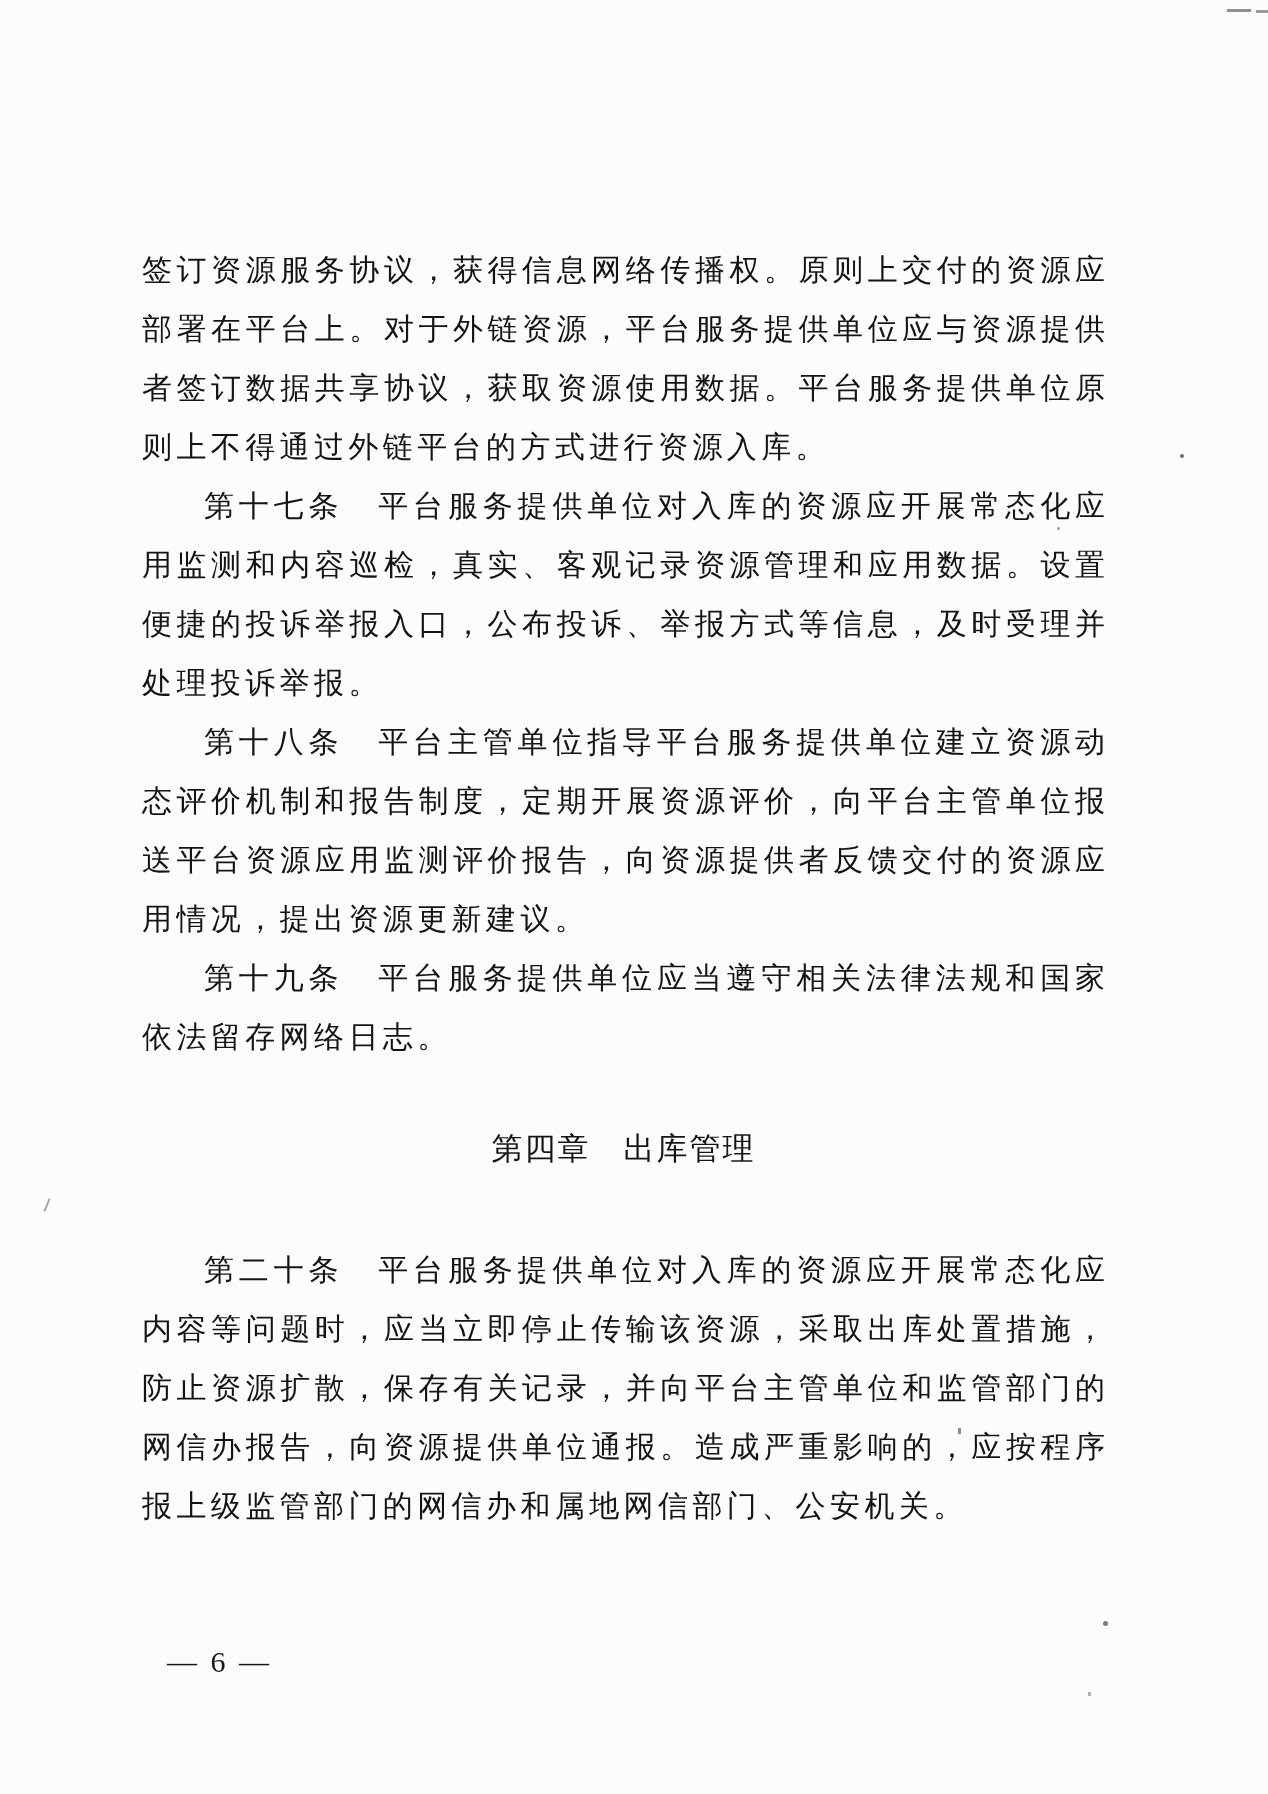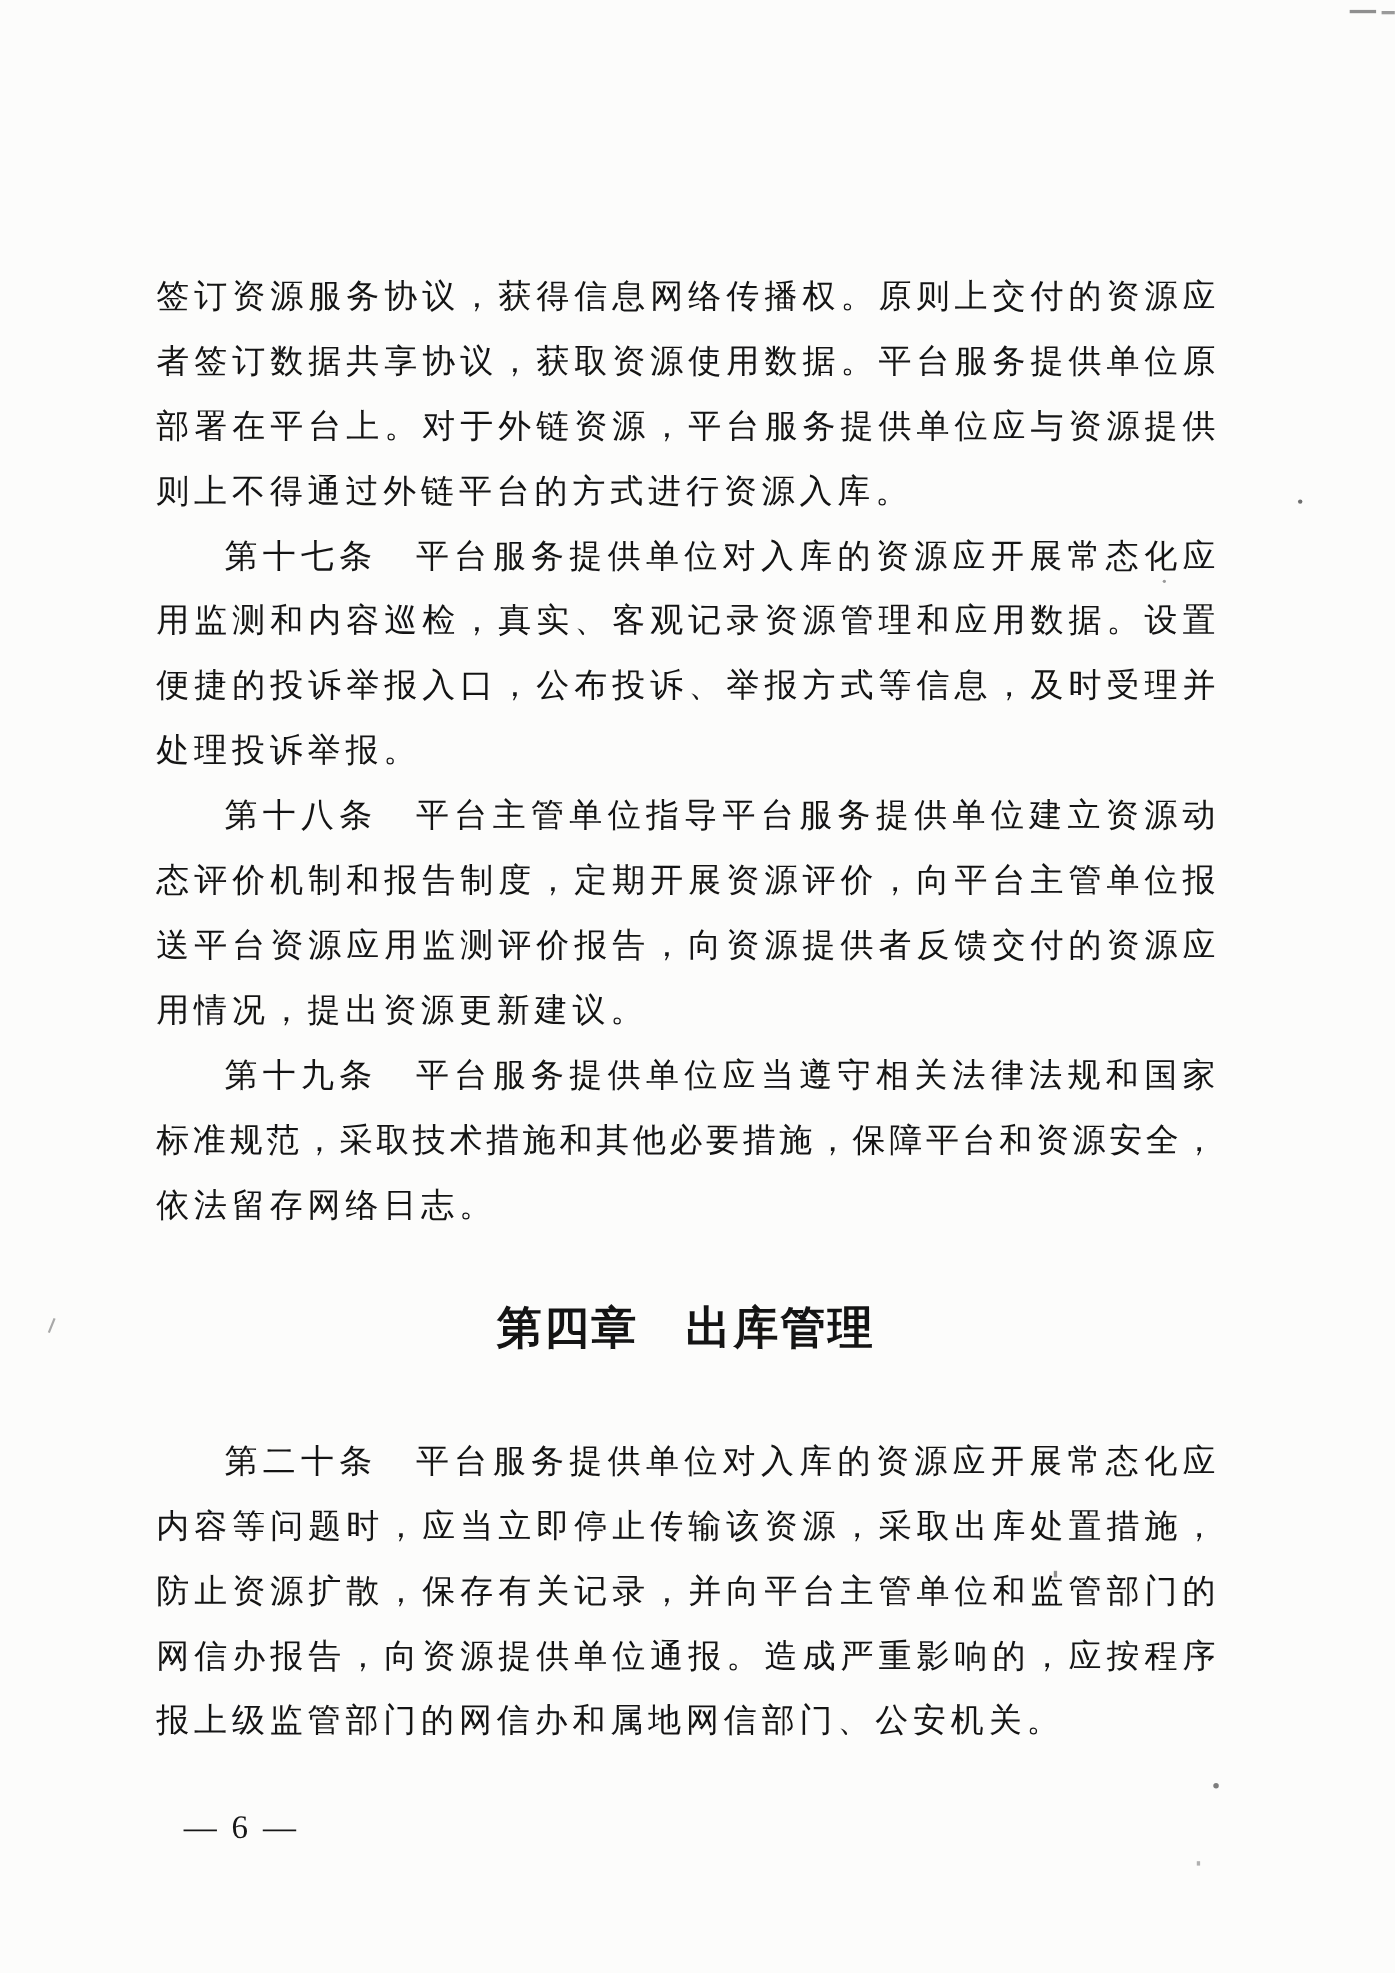--- a/index.html
+++ b/index.html
@@ -36,22 +36,22 @@
     text-align: center;
     text-align-last: left;
     -moz-text-align-last: left;
     letter-spacing: 4.4px;
   }
   .line.indent {
     text-indent: 62px;
   }
   .chapter-heading {
     font-family: "Liberation Sans", "DejaVu Sans", sans-serif;
-    font-weight: 700;
-    font-size: 41px;
+    font-weight: 400;
+    font-size: 31px;
     line-height: 59px;
     height: 59px;
     text-align: center;
     letter-spacing: 2px;
     margin-top: 53px;
     margin-bottom: 62px;
   }
   
   .page-number {
     position: absolute;
@@ -81,39 +81,38 @@
   .artifact-dot-3 { left: 1103px; top: 1621px; width: 5px; height: 5px; background: #7d7d7d; border-radius: 50%; }
   .artifact-dot-4 { left: 958px;  top: 1428px; width: 3px; height: 6px; background: #8d8d8d; }
   .artifact-dot-5 { left: 1088px; top: 1692px; width: 3px; height: 4px; background: #b0b0b0; }
 </style>
 </head>
 <body>
 
 <div id="doc">
     <div class="paragraph">
       <div class="line">签订资源服务协议，获得信息网络传播权。原则上交付的资源应</div>
+      <div class="line">部署在平台上。对于外链资源，平台服务提供单位应与资源提供</div>
       <div class="line">者签订数据共享协议，获取资源使用数据。平台服务提供单位原</div>
-      <div class="line">部署在平台上。对于外链资源，平台服务提供单位应与资源提供</div>
       <div class="line last">则上不得通过外链平台的方式进行资源入库。</div>
     </div>
     <div class="paragraph">
       <div class="line indent">第十七条　平台服务提供单位对入库的资源应开展常态化应</div>
       <div class="line">用监测和内容巡检，真实、客观记录资源管理和应用数据。设置</div>
       <div class="line">便捷的投诉举报入口，公布投诉、举报方式等信息，及时受理并</div>
       <div class="line last">处理投诉举报。</div>
     </div>
     <div class="paragraph">
       <div class="line indent">第十八条　平台主管单位指导平台服务提供单位建立资源动</div>
       <div class="line">态评价机制和报告制度，定期开展资源评价，向平台主管单位报</div>
       <div class="line">送平台资源应用监测评价报告，向资源提供者反馈交付的资源应</div>
       <div class="line last">用情况，提出资源更新建议。</div>
     </div>
     <div class="paragraph">
       <div class="line indent">第十九条　平台服务提供单位应当遵守相关法律法规和国家</div>
-      <div class="line">标准规范，采取技术措施和其他必要措施，保障平台和资源安全，</div>
       <div class="line last">依法留存网络日志。</div>
     </div>
     <div class="chapter-heading">第四章　出库管理</div>
     <div class="paragraph">
       <div class="line indent">第二十条　平台服务提供单位对入库的资源应开展常态化应</div>
       <div class="line">内容等问题时，应当立即停止传输该资源，采取出库处置措施，</div>
       <div class="line">防止资源扩散，保存有关记录，并向平台主管单位和监管部门的</div>
       <div class="line">网信办报告，向资源提供单位通报。造成严重影响的，应按程序</div>
       <div class="line last">报上级监管部门的网信办和属地网信部门、公安机关。</div>
     </div>

